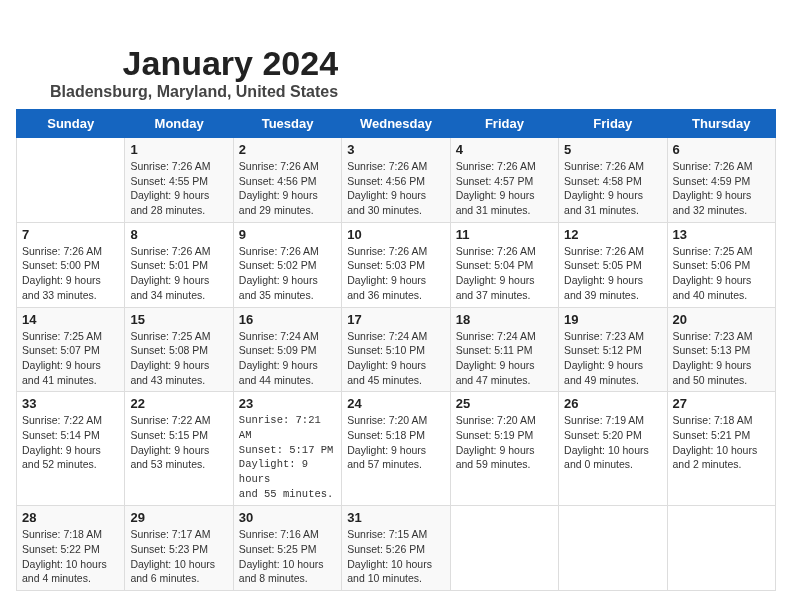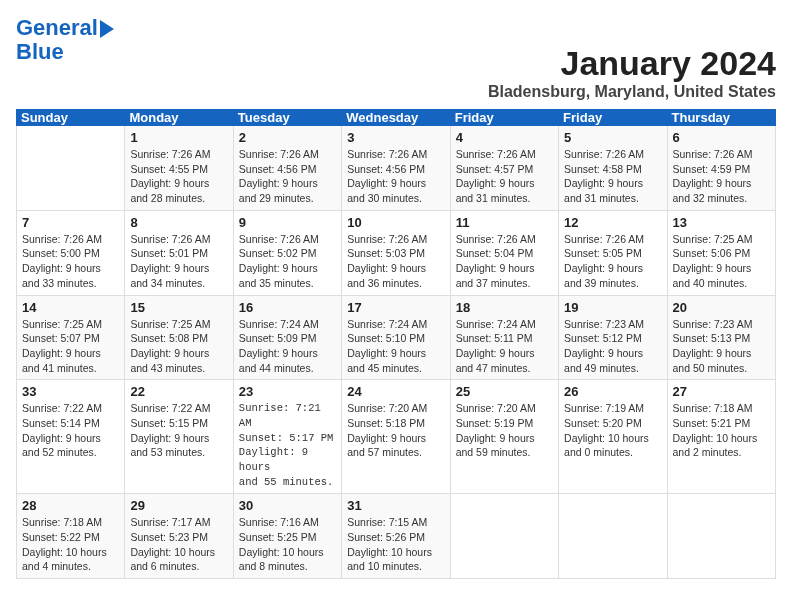--- a/index.html
+++ b/index.html
@@ -44,31 +44,32 @@
     .month-title {
       font-size: 34px;
       font-weight: bold;
       color: #222;
       margin-top: 28px;
     }
     .location-title {
       font-size: 16px;
       color: #444;
       font-weight: bold;
+      margin-left: 34px;
     }
     table {
       width: 100%;
       border-collapse: collapse;
       font-size: 11px;
     }
     thead th {
       background-color: #1565c0;
       color: #fff;
-      padding: 0 4px;
-      text-align: left;
+      padding: 6px 4px;
+      text-align: center;
       font-size: 13px;
       font-weight: bold;
       border: 1px solid #1565c0;
     }
     tbody tr {
       border-bottom: 1px solid #ccc;
     }
     tbody td {
       border: 1px solid #ddd;
       padding: 4px 5px;
@@ -95,25 +96,20 @@
       line-height: 1.4;
     }
     .empty-cell {
       background: #fff;
     }
   </style>
 </head>
 <body>
 
 <div class="header-section">
-  <div class="logo">
-    <div class="logo-text">
-      <span class="blue">General</span><span class="logo-arrow"></span><br><span class="blue">Blue</span>
-    </div>
-  </div>
   <div class="title-section">
     <div class="month-title">January 2024</div>
     <div class="location-title">Bladensburg, Maryland, United States</div>
   </div>
 </div>
 
 <table>
   <thead>
     <tr id="header-row">
         <th>Sunday</th>

